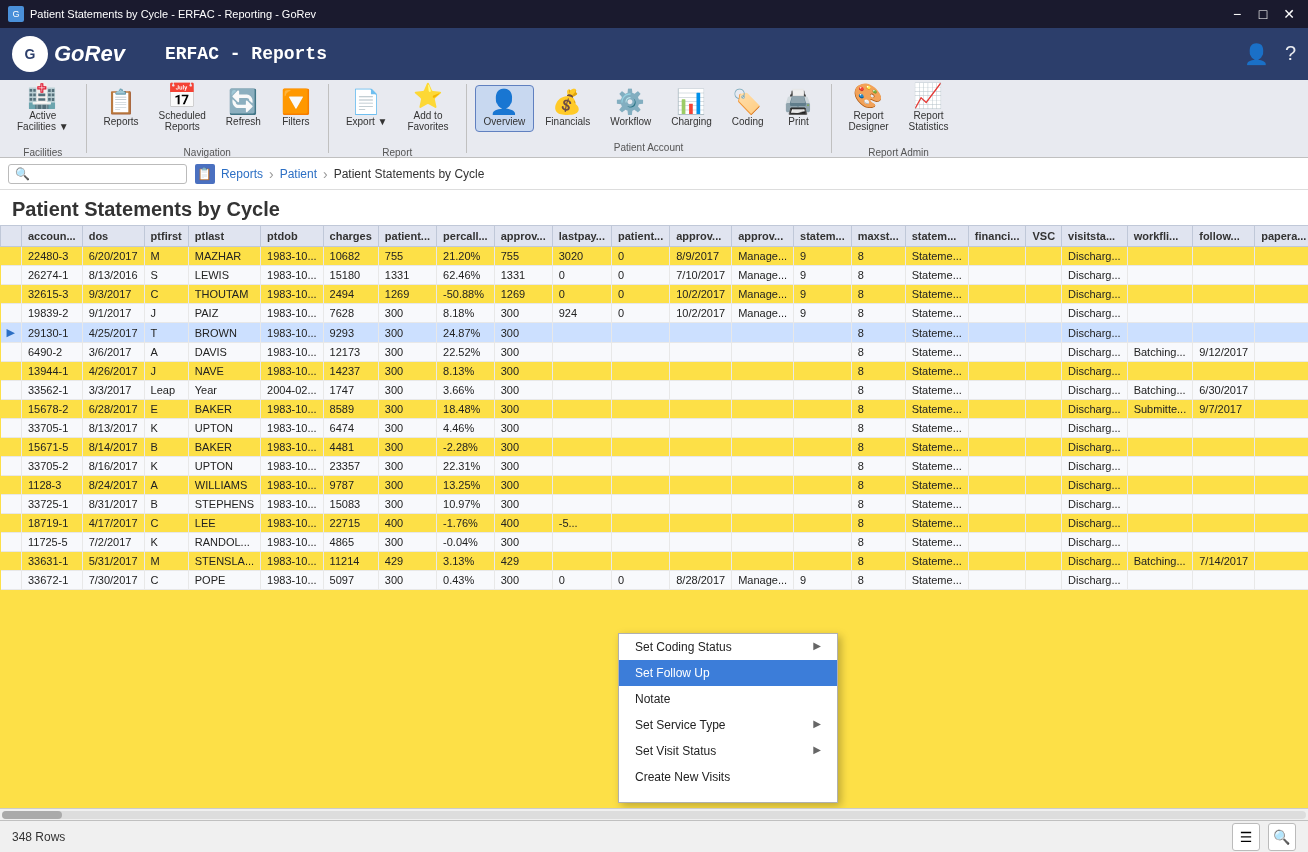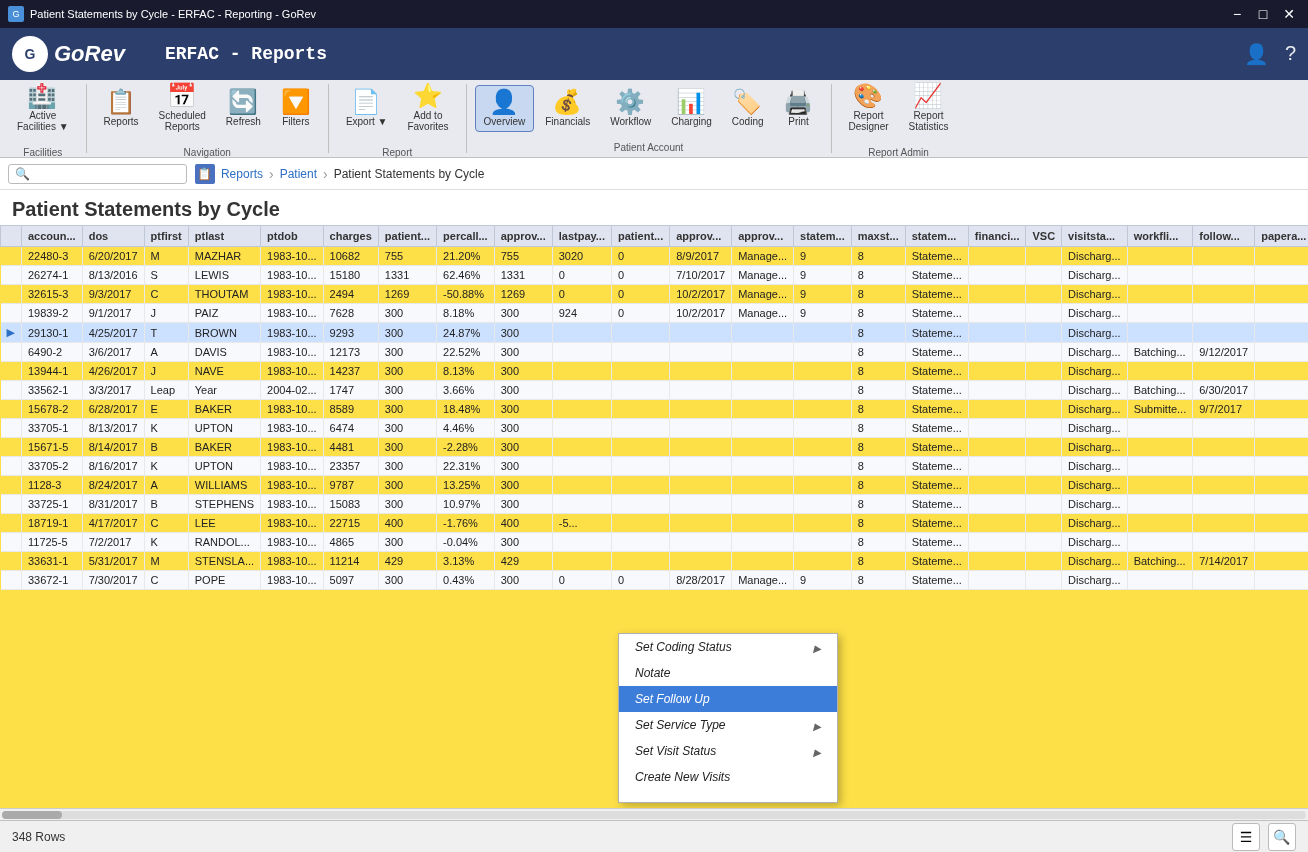--- a/index.html
+++ b/index.html
@@ -135,24 +135,23 @@
       border: 1px solid #b0b0b0;
       box-shadow: 3px 3px 8px rgba(0,0,0,0.25);
       z-index: 100;
       min-width: 220px;
       font-size: 12px;
     }
     .context-menu-item {
       padding: 6px 16px;
       cursor: pointer;
       display: flex;
-      align-items: flex-end;
+      align-items: flex-start;
       justify-content: space-between;
       color: #222;
-      font-style: italic;
     }
     .context-menu-item.highlighted { background: #3c7dd9; color: white; }
     .context-menu-item .arrow { font-size: 10px; color: #666; }
 
     
     .status-bar {
       background: #f0f0f0;
       border-top: 1px solid #c0c0c0;
       height: 32px;
       display: flex;
@@ -815,25 +814,25 @@
             <td></td>
           </tr>
         </tbody>
     </table>
 
     <div class="context-menu" id="context-menu" style="top: 408px; left: 618px;">
     <div class="context-menu-item">
           <span>Set Coding Status</span>
           <span class="arrow">▶</span>
         </div>
+        <div class="context-menu-item highlighted">
+          <span>Set Follow Up</span>
+        </div>
         <div class="context-menu-item">
           <span>Notate</span>
-        </div>
-        <div class="context-menu-item highlighted">
-          <span>Set Follow Up</span>
         </div>
         <div class="context-menu-item">
           <span>Set Service Type</span>
           <span class="arrow">▶</span>
         </div>
         <div class="context-menu-item">
           <span>Set Visit Status</span>
           <span class="arrow">▶</span>
         </div>
         <div class="context-menu-item">

